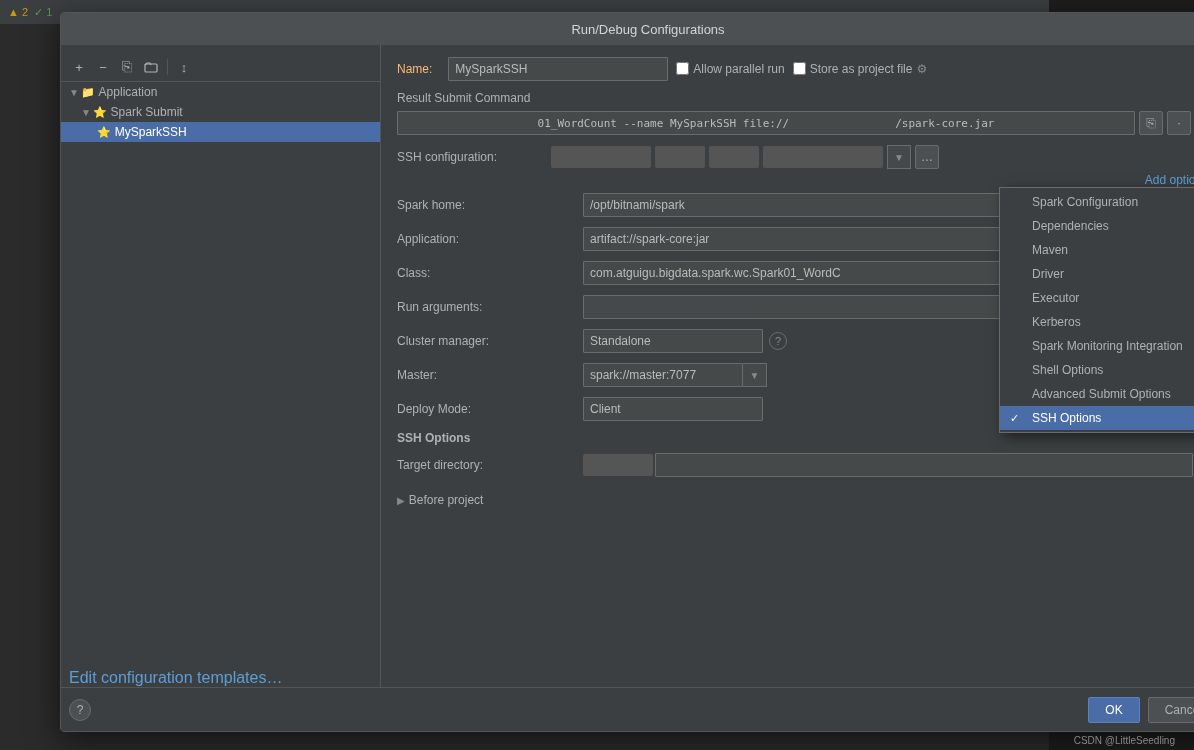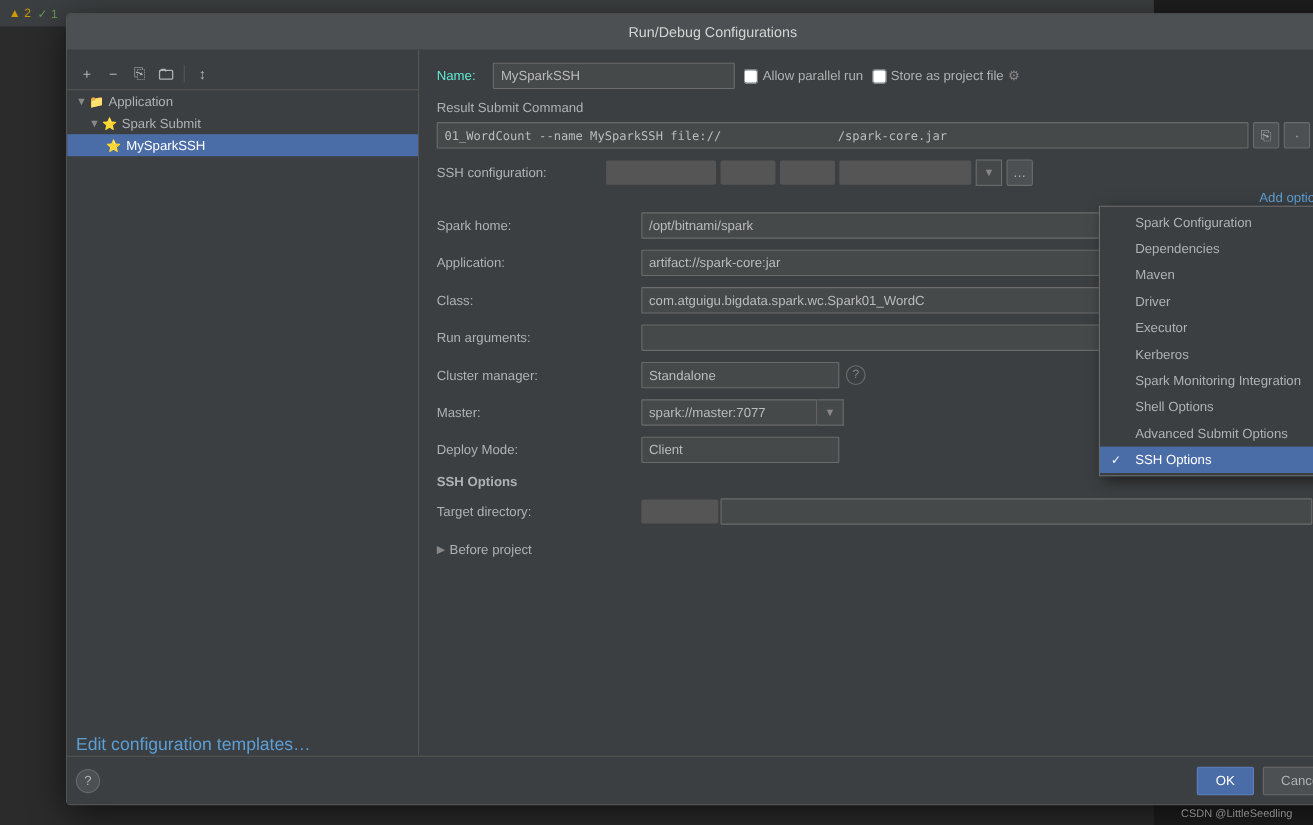--- a/index.html
+++ b/index.html
@@ -156,35 +156,35 @@
       border-radius: 1px;
       outline: none;
     }
 
     .name-row {
       display: flex;
       align-items: center;
       margin-bottom: 10px;
       gap: 8px;
     }
-    .name-label { color: #5eead4; font-size: 12px; margin-right: 8px; }
+    .name-label { color: #fdba74; font-size: 12px; margin-right: 8px; }
     .name-input {
       width: 220px;
       height: 24px;
       background: #45494a;
       border: 1px solid #6b6b6b;
       color: #bbb;
       padding: 0 6px;
       font-size: 12px;
       border-radius: 1px;
       outline: none;
     }
     .checkbox-group {
       display: flex;
-      align-items: flex-end;
+      align-items: flex-start;
       gap: 4px;
       color: #afb1b3;
       font-size: 12px;
     }
     .checkbox-group input { margin: 0; }
 
     .section-label {
       color: #afb1b3;
       font-size: 12px;
       margin-bottom: 6px;
@@ -200,20 +200,21 @@
       flex: 1;
       height: 24px;
       background: #45494a;
       border: 1px solid #6b6b6b;
       color: #bbb;
       padding: 0 6px;
       font-size: 11px;
       font-family: monospace;
       border-radius: 1px;
       outline: none;
+      text-align: center;
     }
     .icon-btn {
       width: 24px;
       height: 24px;
       background: #4c5052;
       border: 1px solid #6b6b6b;
       color: #afb1b3;
       display: flex;
       align-items: center;
       justify-content: center;

